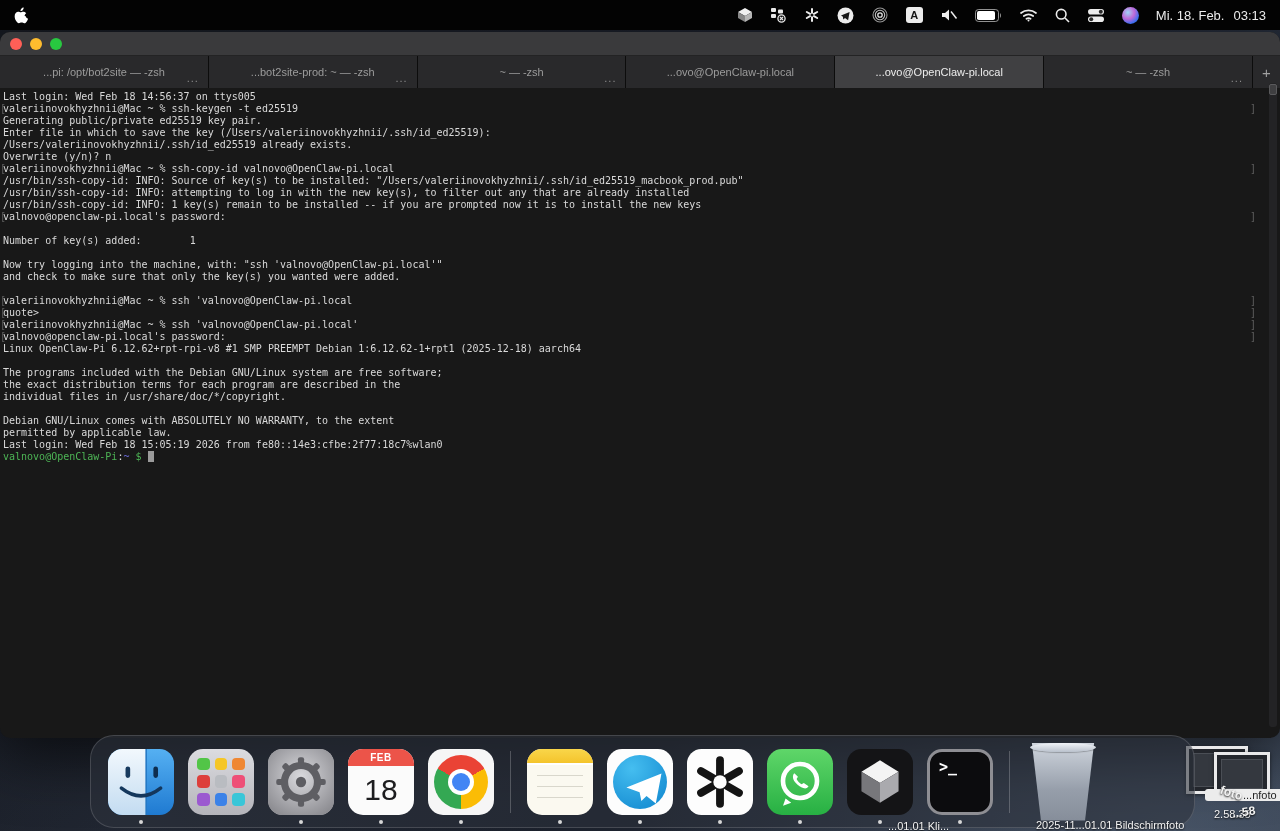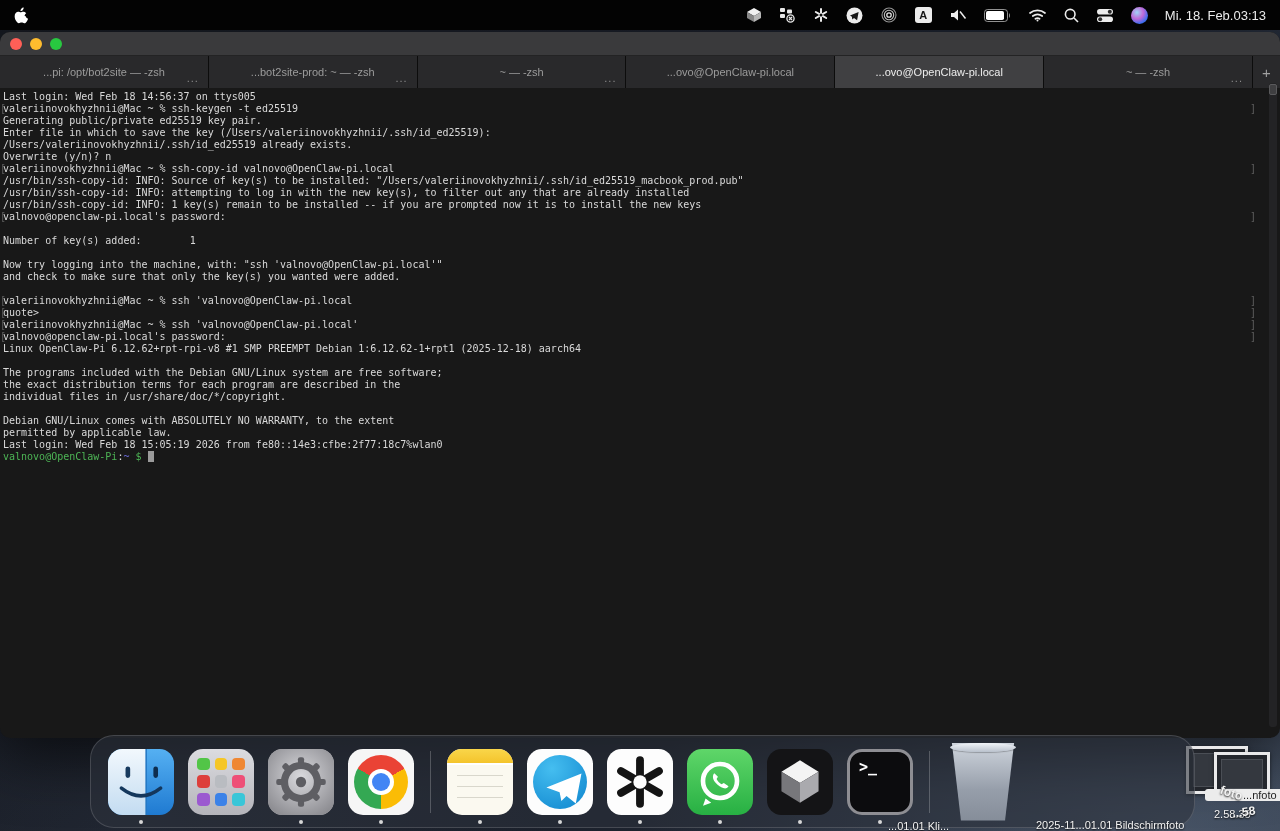--- a/index.html
+++ b/index.html
@@ -25,21 +25,21 @@
   .menubar .apple { margin-right:20px; display:flex; align-items:center; }
   .menus { display:flex; align-items:center; gap:24px; }
   .menus .menu-item { cursor:default; }
   .menus .menu-item.app { font-weight:bold; }
   .status { margin-left:auto; display:flex; align-items:center; gap:17px; }
   .status .sicon { display:flex; align-items:center; justify-content:center; height:18px; }
   .keycap { width:17px; height:16px; border-radius:3px; background:#ececec; color:#141414;
             font-size:11px; font-weight:bold; display:flex; align-items:center; justify-content:center; }
   .siri-orb { width:17px; height:17px; border-radius:50%;
       background: radial-gradient(circle at 35% 32%, #9fd4f8 0%, #c06ad8 40%, #3b6ef0 72%, #152242 100%); }
-  .clock { display:flex; gap:0; font-size:13px; }
+  .clock { display:flex; gap:9px; font-size:13px; }
 
   
   .window {
     position:absolute; top:32px; left:0; width:1280px; height:699px;
     border-radius:10px; background:#181818;
     box-shadow:0 25px 60px rgba(0,0,0,.6);
     z-index:20;
   }
   .titlebar {
     height:24px; background:#3a3a3c; border-radius:10px 10px 0 0;
@@ -360,20 +360,27 @@
             <rect x="29" y="8" width="6" height="9" rx="2" transform="rotate(225 32 32)"></rect>
             <rect x="29" y="8" width="6" height="9" rx="2" transform="rotate(270 32 32)"></rect>
             <rect x="29" y="8" width="6" height="9" rx="2" transform="rotate(315 32 32)"></rect>
           </g>
           <circle cx="32" cy="32" r="16" fill="none" stroke="#5e5e63" stroke-width="7"></circle>
           <circle cx="32" cy="32" r="5" fill="#5e5e63"></circle>
         </svg>
         <span class="running-dot"></span>
       </div>
       <div class="dock-item">
+        <div class="tile calendar">
+          <div class="cal-top">FEB</div>
+          <div class="cal-day">18</div>
+        </div>
+        <span class="running-dot"></span>
+      </div>
+      <div class="dock-item">
         <div class="tile chrome">
           <div class="chrome-ball"></div>
           <div class="chrome-white"></div>
           <div class="chrome-blue"></div>
         </div>
         <span class="running-dot"></span>
       </div>
       <div class="dock-divider"></div>
       <div class="dock-item">
         <div class="tile notes">

